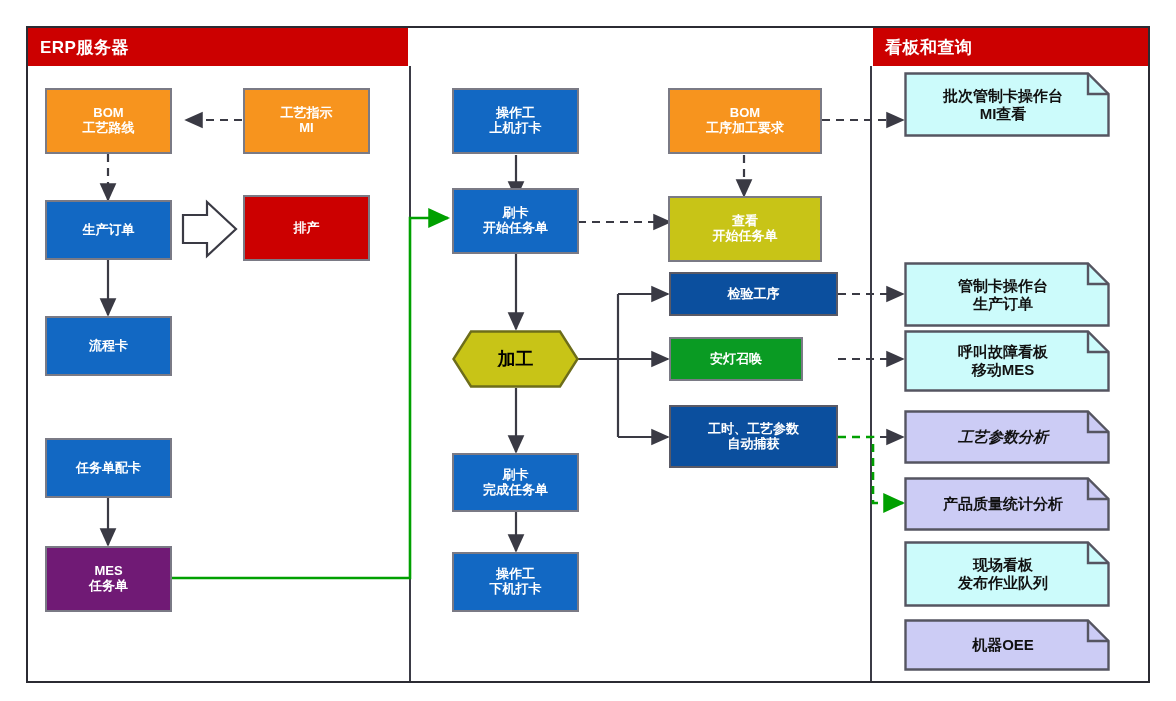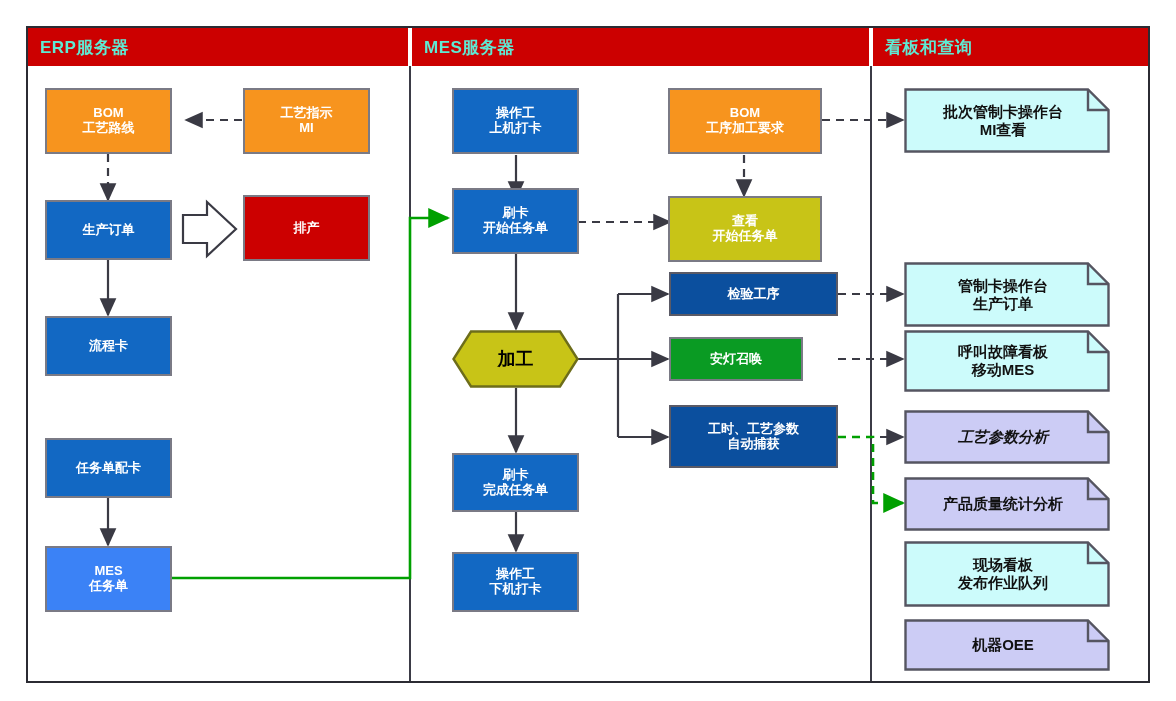--- a/index.html
+++ b/index.html
@@ -3,35 +3,35 @@
 <meta charset="utf-8">
 <style>
   html,body{margin:0;padding:0;background:#ffffff;}
   body{width:1176px;height:701px;overflow:hidden;
        font-family:"Liberation Sans","DejaVu Sans",sans-serif;}
   #stage{position:relative;width:1176px;height:701px;background:#fff;}
 
   
   .frame{position:absolute;left:26px;top:26px;width:1124px;height:657px;
          border:2px solid #2b2b33;box-sizing:border-box;background:#fff;}
-  .colhead{position:absolute;height:38px;background:#CC0000;color:#5eead4;
+  .colhead{position:absolute;height:38px;background:#CC0000;color:#ffffff;
            font-weight:bold;font-size:17px;letter-spacing:.5px;
            display:flex;align-items:center;padding-left:12px;box-sizing:border-box;}
   .vdiv{position:absolute;width:2px;background:#3b3b46;}
 
   
   .node{position:absolute;box-sizing:border-box;border:2px solid #7a7a85;
         display:flex;align-items:center;justify-content:center;text-align:center;
         font-weight:bold;line-height:1.12;color:#fff;font-size:13px;
         white-space:pre-line;}
   .n-orange{background:#F7941E;}
   .n-blue{background:#1268C3;}
   .n-dblue{background:#0B4F9E;border-color:#5a5a66;}
   .n-red{background:#CC0000;}
-  .n-green{background:#3b82f6;}
+  .n-green{background:#701a75;}
   .n-green2{background:#0A9B23;}
   .n-olive{background:#C8C417;}
   .hexwrap{position:absolute;}
   .hexwrap svg{position:absolute;left:0;top:0;}
   .hexwrap .lbl{position:absolute;inset:0;display:flex;align-items:center;
        justify-content:center;color:#000000;font-weight:bold;font-size:18px;}
 
   
   .card{position:absolute;box-sizing:border-box;}
   .card svg{position:absolute;left:0;top:0;}
@@ -46,23 +46,20 @@
 </style>
 </head>
 <body>
 
 <div id="stage">
 
   <div class="frame"></div>
 
   <div class="colhead" style="left:28px;top:28px;width:380px;">
     <span>ERP服务器</span>
-  </div>
-  <div class="colhead" style="left:412px;top:28px;width:457px;">
-    <span>MES服务器</span>
   </div>
   <div class="colhead" style="left:873px;top:28px;width:275px;">
     <span>看板和查询</span>
   </div>
 
   <div class="vdiv" style="left:409px;top:66px;height:615px;"></div>
   <div class="vdiv" style="left:870px;top:66px;height:615px;"></div>
 
   <svg id="wires" viewBox="0 0 1176 701">
     <defs>
@@ -162,21 +159,21 @@
 
   <div class="node n-dblue" style="left:669px;top:405px;width:169px;height:63px;">工时、工艺参数
 自动捕获</div>
 
   <div class="node n-blue" style="left:452px;top:453px;width:127px;height:59px;">刷卡
 完成任务单</div>
 
   <div class="node n-blue" style="left:452px;top:552px;width:127px;height:60px;">操作工
 下机打卡</div>
 
-  <div class="card" style="left:904px;top:88px;width:206px;height:65px;">
+  <div class="card" style="left:904px;top:72px;width:206px;height:65px;">
     <svg width="206" height="65" viewBox="0 0 206 65">
       <path d="M1.5,1.5 H184 L204.5,22 V63.5 H1.5 Z" fill="#CCFBFB" stroke="#555561" stroke-width="2.4"></path>
       <path d="M184,1.5 V22 H204.5" fill="none" stroke="#555561" stroke-width="2.4"></path>
     </svg>
     <div class="lbl">批次管制卡操作台
 MI查看</div>
   </div>
 
   <div class="card" style="left:904px;top:262px;width:206px;height:65px;">
     <svg width="206" height="65" viewBox="0 0 206 65">

